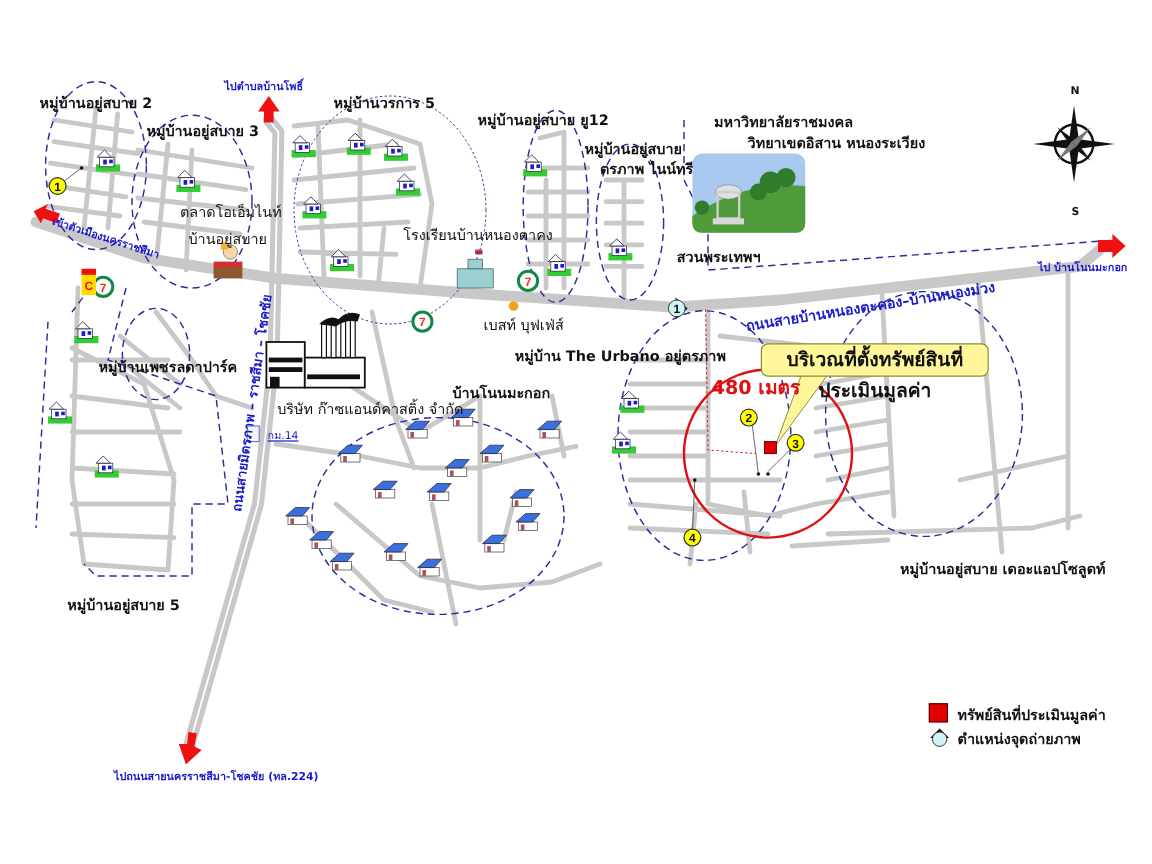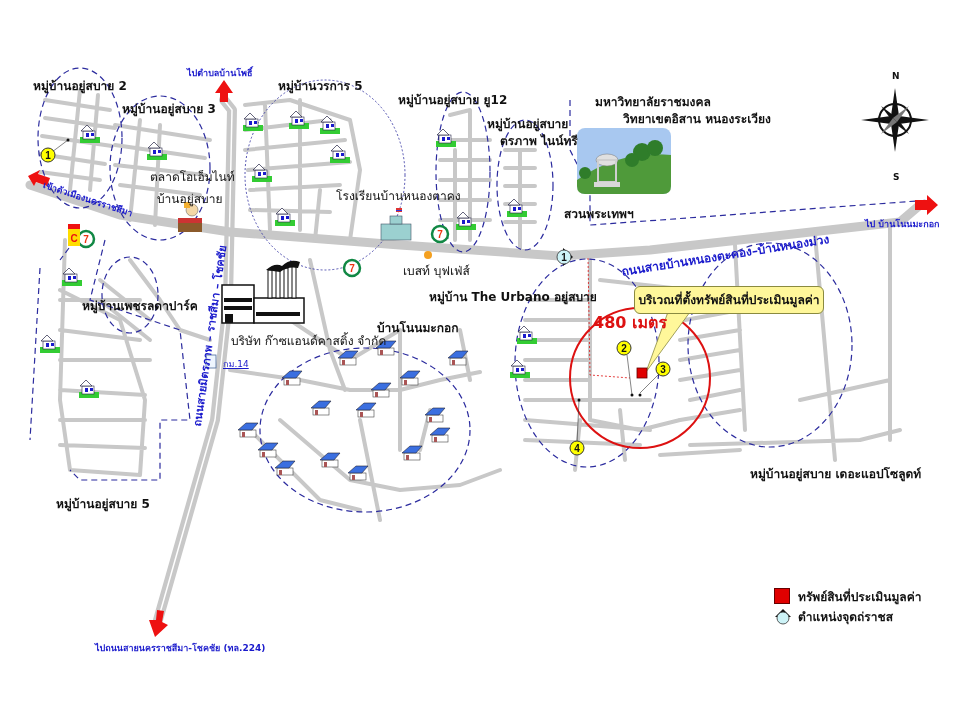--- a/index.html
+++ b/index.html
@@ -2,24 +2,24 @@
 <html><head>
 <meta charset="utf-8">
 <style>
   html,body{margin:0;padding:0;background:#ffffff;}
   body{width:960px;height:720px;position:relative;overflow:hidden;font-family:"DejaVu Sans",sans-serif;}
   #map{position:absolute;left:0;top:0;width:960px;height:720px;}
   .lbl{position:absolute;white-space:nowrap;color:#111;font-size:12px;line-height:14px;}
   .b{font-weight:bold;}
   .blue{color:#1a1acc;}
   .small{font-size:9px;line-height:10px;}
-  .callout{position:absolute;left:634px;top:286px;width:188px;height:26px;background:#fff79a;border:1px solid #8a8a40;border-radius:6px;font-size:12px;font-weight:bold;line-height:26px;text-align:center;color:#111;}
+  .callout{position:absolute;left:634px;top:286px;width:188px;height:26px;background:#fff79a;border:1px solid #8a8a40;border-radius:6px;font-size:16px;font-weight:bold;line-height:26px;text-align:center;color:#111;}
   .dist{position:absolute;left:593px;top:310px;color:#dd1111;font-weight:bold;font-size:16px;}
   .legend{position:absolute;left:774px;top:586px;}
-  .legend .row{position:relative;height:20px;display:flex;align-items:center;}
+  .legend .row{position:relative;height:20px;display:flex;align-items:flex-start;}
   .legend .sw{width:16px;height:16px;margin-right:8px;display:inline-block;}
   .legend .txt{font-size:12px;font-weight:bold;color:#111;white-space:nowrap;}
   .rot{position:absolute;transform-origin:left top;white-space:nowrap;font-weight:bold;color:#1a1acc;}
 </style>
 </head>
 <body>
 
 <svg id="map" viewBox="0 0 960 720" xmlns="http://www.w3.org/2000/svg">
   <defs>
     <g id="house">
@@ -240,21 +240,21 @@
 <div class="lbl b" style="left:892px;top:69px;font-size:9px;">N</div>
 <div class="lbl b" style="left:893px;top:170px;font-size:9px;">S</div>
 
 <div class="lbl b" style="left:33px;top:79px;">หมู่บ้านอยู่สบาย 2</div>
 <div class="lbl b" style="left:122px;top:102px;">หมู่บ้านอยู่สบาย 3</div>
 <div class="lbl b" style="left:278px;top:79px;">หมู่บ้านวรการ 5</div>
 <div class="lbl b" style="left:398px;top:93px;">หมู่บ้านอยู่สบาย ยู12</div>
 <div class="lbl b" style="left:487px;top:117px;">หมู่บ้านอยู่สบาย</div>
 <div class="lbl b" style="left:500px;top:134px;">ตรภาพ ไนน์ทรี</div>
 <div class="lbl b" style="left:82px;top:299px;">หมู่บ้านเพชรลดาปาร์ค</div>
-<div class="lbl b" style="left:429px;top:290px;">หมู่บ้าน The Urbano อยู่สบาย</div>
+<div class="lbl b" style="left:429px;top:290px;">หมู่บ้าน The Urbano อยู่ตรภาพ</div>
 <div class="lbl b" style="left:377px;top:321px;">บ้านโนนมะกอก</div>
 <div class="lbl b" style="left:750px;top:467px;text-align:center;">หมู่บ้านอยู่สบาย เดอะแอปโซลูดท์</div>
 <div class="lbl b" style="left:56px;top:497px;">หมู่บ้านอยู่สบาย 5</div>
 
 <div class="lbl" style="left:150px;top:170px;">ตลาดโอเอ็มไนท์</div>
 <div class="lbl" style="left:157px;top:192px;">บ้านอยู่สบาย</div>
 <div class="lbl" style="left:336px;top:189px;">โรงเรียนบ้านหนองตาคง</div>
 <div class="lbl" style="left:403px;top:264px;">เบสท์ บุฟเฟ่ส์</div>
 <div class="lbl" style="left:231px;top:334px;">บริษัท ก๊าซแอนด์คาสติ้ง จำกัด</div>
 <div class="lbl blue small" style="left:223px;top:359px;text-decoration:underline;">กม.14</div>
@@ -277,15 +277,15 @@
     <span class="sw" style="background:#e00000;border:1px solid #600;width:14px;height:14px;"></span>
     <span class="txt">ทรัพย์สินที่ประเมินมูลค่า</span>
   </div>
   <div class="row">
     <span class="sw" style="position:relative;">
       <svg width="18" height="18" viewBox="0 0 18 18">
           <polygon points="1,9 9,1 17,9" fill="#111"></polygon>
           <circle cx="9" cy="10" r="6" fill="#cdf3f7" stroke="#333" stroke-width="0.8"></circle>
         </svg>
     </span>
-    <span class="txt">ตำแหน่งจุดถ่ราชส</span>
+    <span class="txt">ตำแหน่งจุดถ่ายภาพ</span>
   </div>
 </div>
 
 </body></html>

